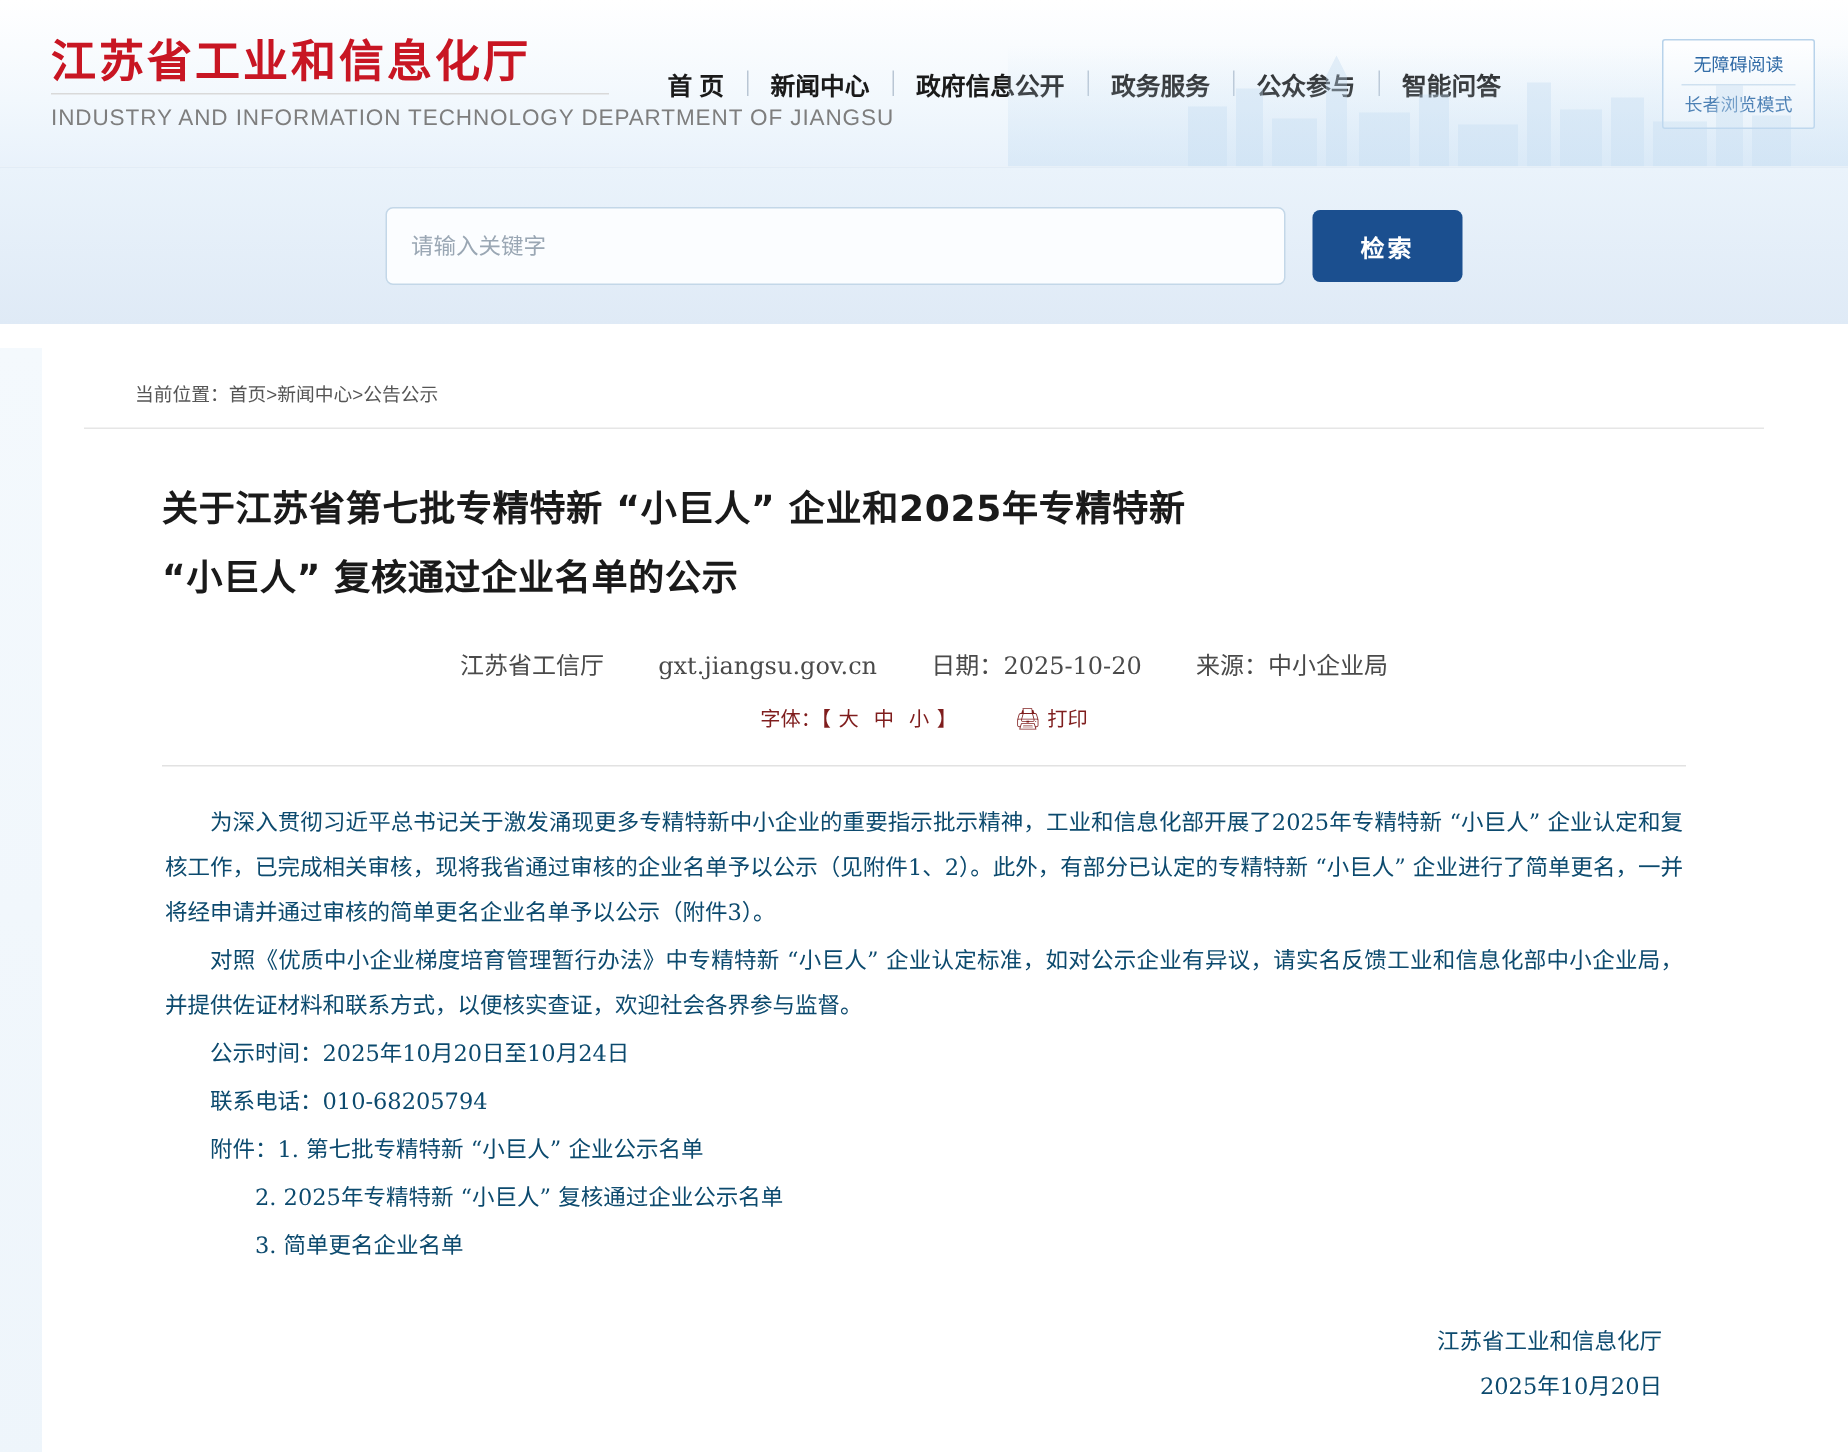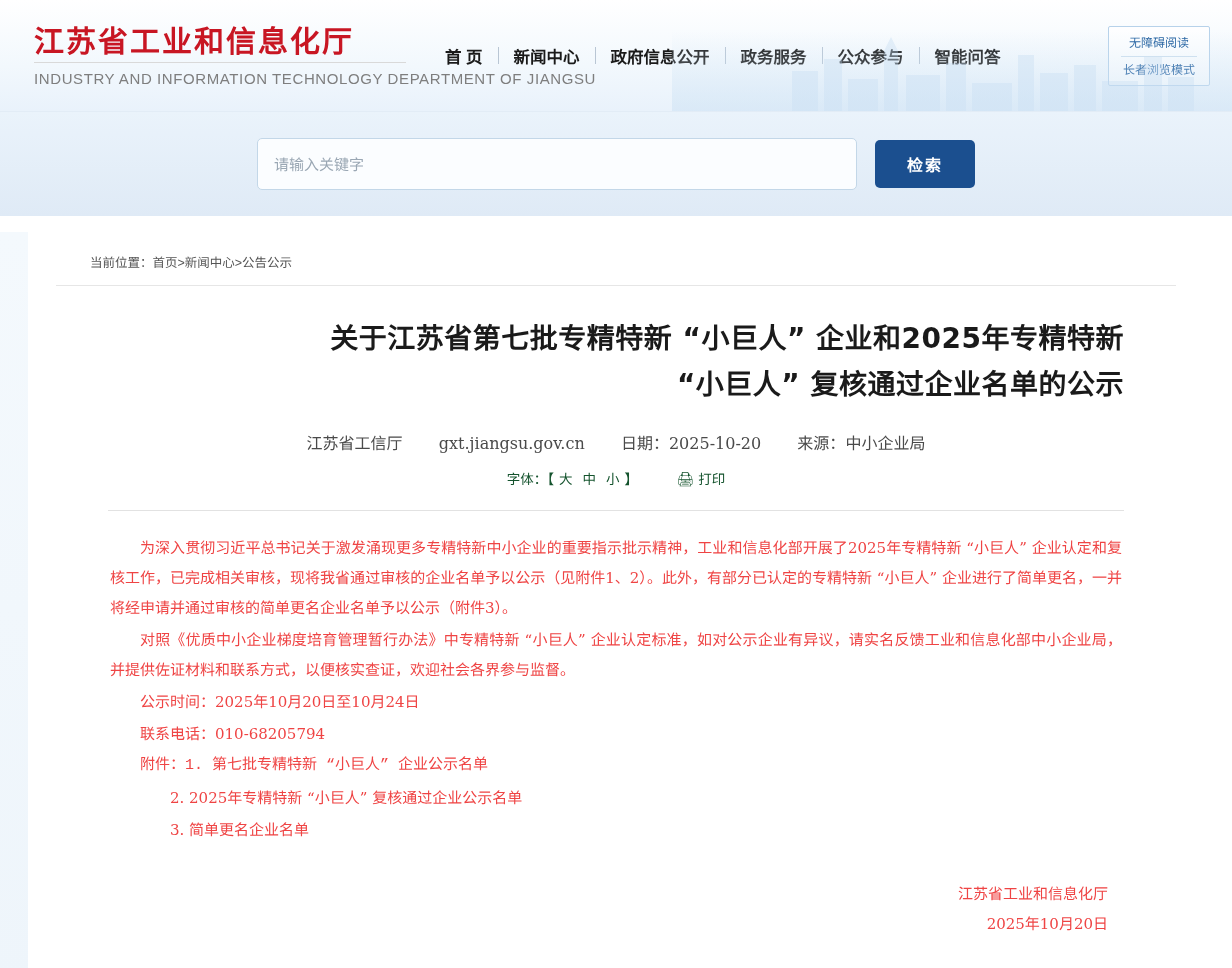--- a/index.html
+++ b/index.html
@@ -168,41 +168,41 @@
     color: #555;
     padding: 20px 2px 14px 34px;
     border-bottom: 1px solid #e6e6e6;
   }
   .breadcrumb span { color: #555; }
 
   .doc {
     padding: 30px 52px 0 52px;
   }
   .doc-title {
-    text-align: right;
-    font-size: 28px;
+    text-align: left;
+    font-size: 24px;
     line-height: 46px;
     font-weight: bold;
     color: #1a1a1a;
     font-family: "DejaVu Sans", "Liberation Sans", sans-serif;
     letter-spacing: .5px;
   }
   .doc-meta {
     margin-top: 22px;
     text-align: center;
     font-size: 16px;
     color: #4a4a4a;
     font-family: "DejaVu Serif", "Liberation Serif", serif;
   }
   .doc-meta .sp { display: inline-block; width: 26px; }
   .doc-tools {
     margin-top: 14px;
     text-align: center;
     font-size: 13.5px;
-    color: #14532d;
+    color: #7f1d1d;
     font-family: "DejaVu Serif", "Liberation Serif", serif;
   }
   .fs-opt { cursor: pointer; padding: 0 5px; }
   .print {
     display: inline-block;
     margin-left: 34px;
     cursor: pointer;
   }
   .printer-glyph {
     display: inline-block;
@@ -212,27 +212,27 @@
 
   .rule {
     margin: 22px 0 0;
     border-top: 1px solid #e2e2e2;
   }
 
   .body-text {
     padding: 22px 2px 0;
     font-size: 15px;
     line-height: 30px;
-    color: #ef4444;
+    color: #0c4a6e;
     font-family: "DejaVu Serif", "Liberation Serif", serif;
     text-align: justify;
   }
   .body-text p { margin: 0 0 2px; }
   .indent { text-indent: 2em; }
-  .attach-head { margin-top: 28px; text-indent: 2em; font-family: Liberation Mono, monospace; }
+  .attach-head { margin-top: 28px; text-indent: 2em; }
   .attach-item { text-indent: 4em; }
   .sign {
     margin-top: 34px;
     text-align: right;
     line-height: 30px;
     font-size: 15px;
     font-family: "DejaVu Serif", "Liberation Serif", serif;
     padding-right: 14px;
   }
 </style>

